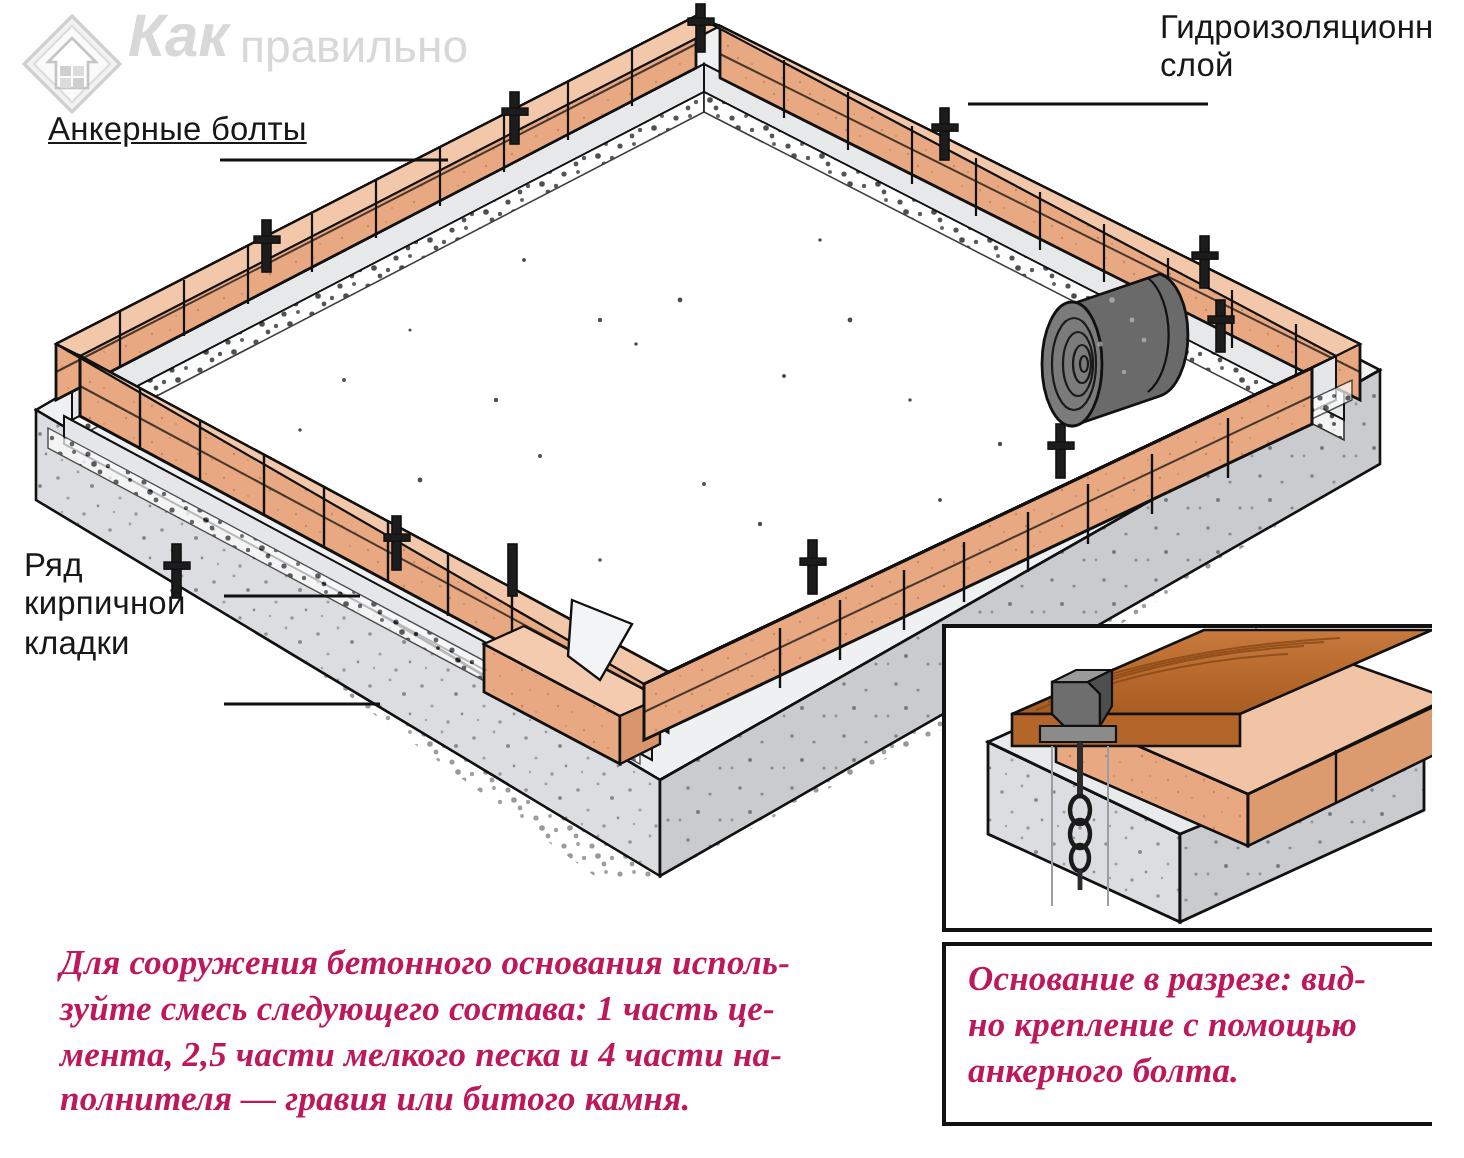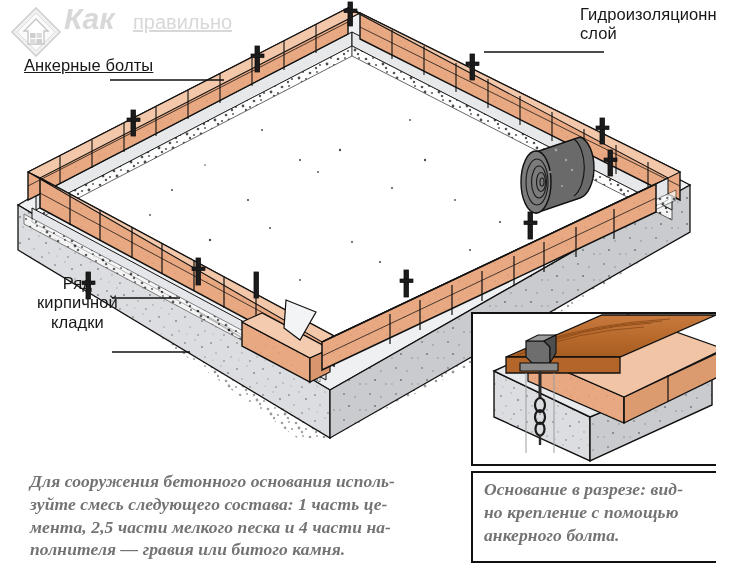--- a/index.html
+++ b/index.html
@@ -32,42 +32,42 @@
   }
   .wm-text {
     position: absolute; left: 58px; top: 0px;
     width: 200px; height: 56px;
     color: #d8d8d8;
     font-weight: bold;
     font-style: italic;
     line-height: 1;
   }
   .wm-kak   { position:absolute; left:0px;  top:2px;  font-size:30px; }
-  .wm-pr    { position:absolute; left:69px; top:10px; font-size:20px; font-style:normal; font-weight:normal;text-decoration:underline;}
+  .wm-pr    { position:absolute; left:56px; top:10px; font-size:23px; font-style:normal; font-weight:normal;}
   .wm-sd    { position:absolute; left:0px;  top:26px; font-size:30px; }
 
   
   .label {
     position: absolute;
     color: #171717;
     font-size: 16.5px;
     font-weight: 500;
     line-height: 1.17;
     letter-spacing: 0.1px;
     white-space: pre-line;
   }
   #lbl-anchor { left: 24px;  top: 56px; text-decoration: underline;  }
   #lbl-hydro  { left: 533px; top: 5px; margin-left: 47px;   }
-  #lbl-brick  { left: 37px;  top: 274px; text-align: center; }
+  #lbl-brick  { left: 12px;  top: 274px; }
   #lbl-base   { left: 22px;  top: 370px; }
 
   
   .caption {
     position: absolute;
-    color: #737373;
+    color: #be185d;
     font-family: "Liberation Serif", serif;
     font-style: italic;
     font-weight: bold;
     font-size: 17.5px;
     line-height: 1.30;
     white-space: pre-line;
     letter-spacing: 0.1px;
   }
   #cap-left  { left: 30px;  top: 470px; width: 420px; }
   #cap-right { left: 484px; top: 478px; width: 236px; text-align: justify; }

